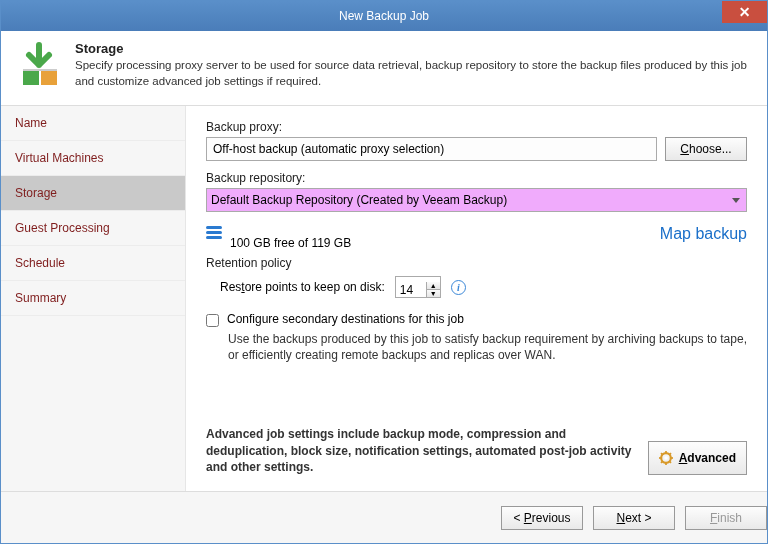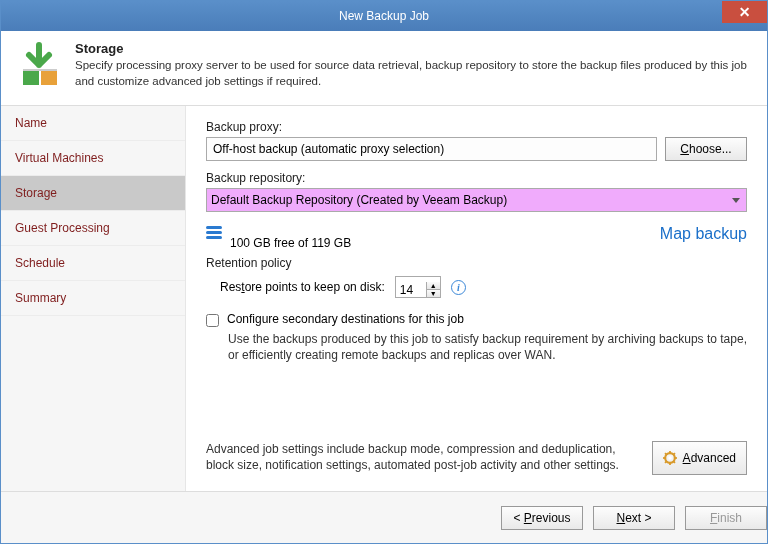--- a/index.html
+++ b/index.html
@@ -45,21 +45,21 @@
   .spinner input { border:none; width:30px; text-align:left; padding:0 4px; font-size:12px; outline:none;}
   .spinner .arrows { width:16px; display:flex; flex-direction:column; border-left:1px solid #aaa;}
   .spinner .arrows div { flex:1; display:flex; align-items:center; justify-content:center; font-size:7px; background:linear-gradient(#fafafa,#e6e6e6); cursor:pointer;}
   .spinner .arrows div:first-child { border-bottom:1px solid #aaa;}
   .info-icon { width:15px; height:15px; border-radius:50%; border:1.5px solid #3b88d8; display:inline-flex; align-items:center; justify-content:center; color:#3b88d8; font-size:10px; font-weight:bold; font-family: Georgia, serif; font-style: italic; }
 
   .checkbox-row { display:flex; align-items:flex-start; gap:8px; font-size:12px; }
   .checkbox-row input { margin-top:2px; }
   .sub-desc { font-size:12px; color:#333; margin:4px 0 0 22px; line-height:1.35; }
 
-  .adv-row { display:flex; align-items:flex-start; gap:14px; margin-top:auto; padding:14px 0 16px 0; }
+  .adv-row { display:flex; align-items:flex-end; gap:14px; margin-top:auto; padding:14px 0 16px 0;font-weight:bold; }
   .adv-row p { font-size:12px; color:#333; line-height:1.35; flex:1; }
   .gear-btn { height:26px; border:1px solid #999; background:linear-gradient(#fdfdfd,#e9e9e9); font-size:12px; padding:16px 10px; cursor:pointer; display:flex; align-items:center; gap:6px;}
   .gear-icon { width:14px; height:14px; display:inline-block; }
 
   .footer { height: 52px; border-top:1px solid #ddd; display:flex; align-items:center; justify-content:flex-end; gap:10px; padding:0 0; background:#f6f6f6; }
 
 </style>
 </head>
 <body>
 

